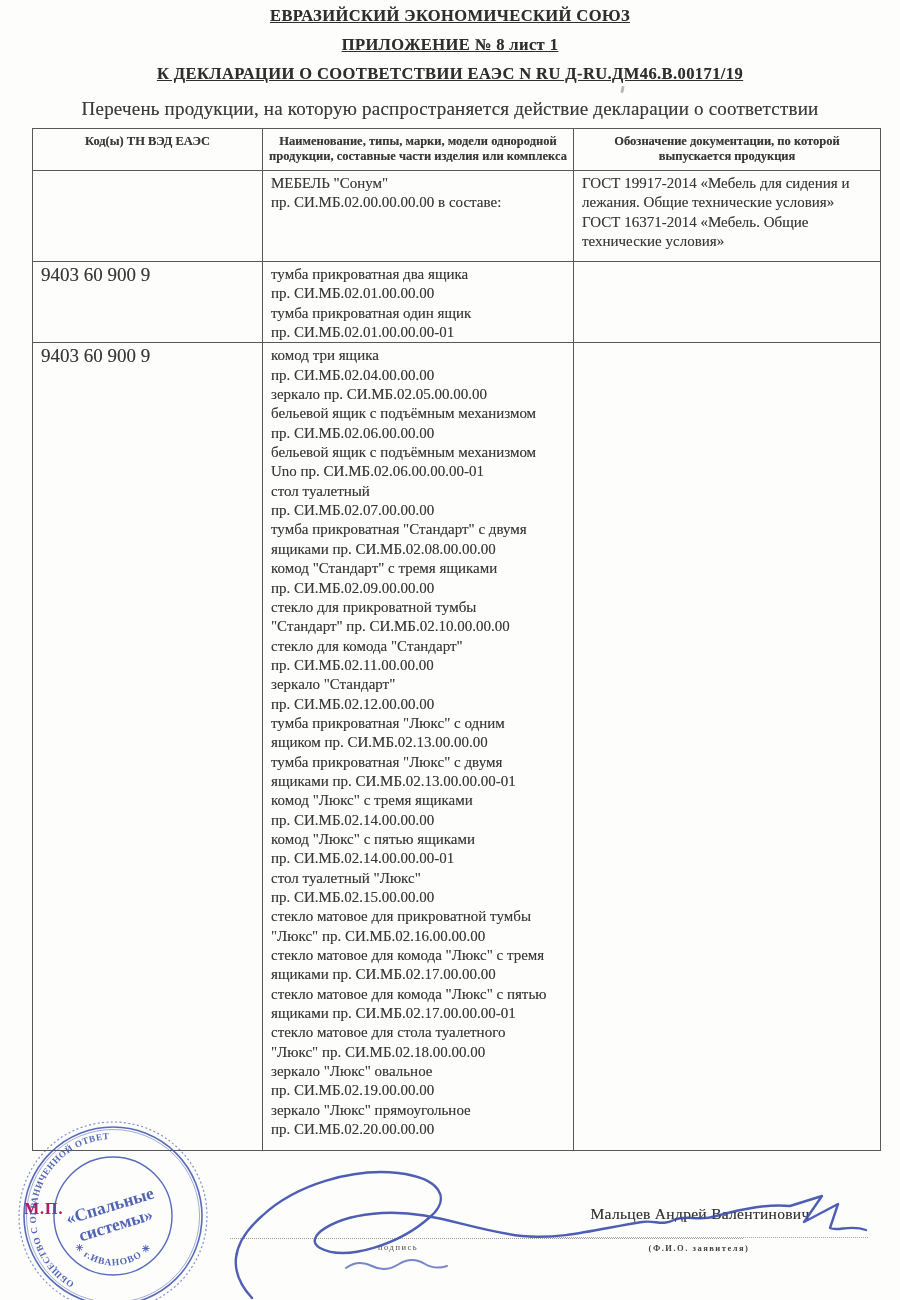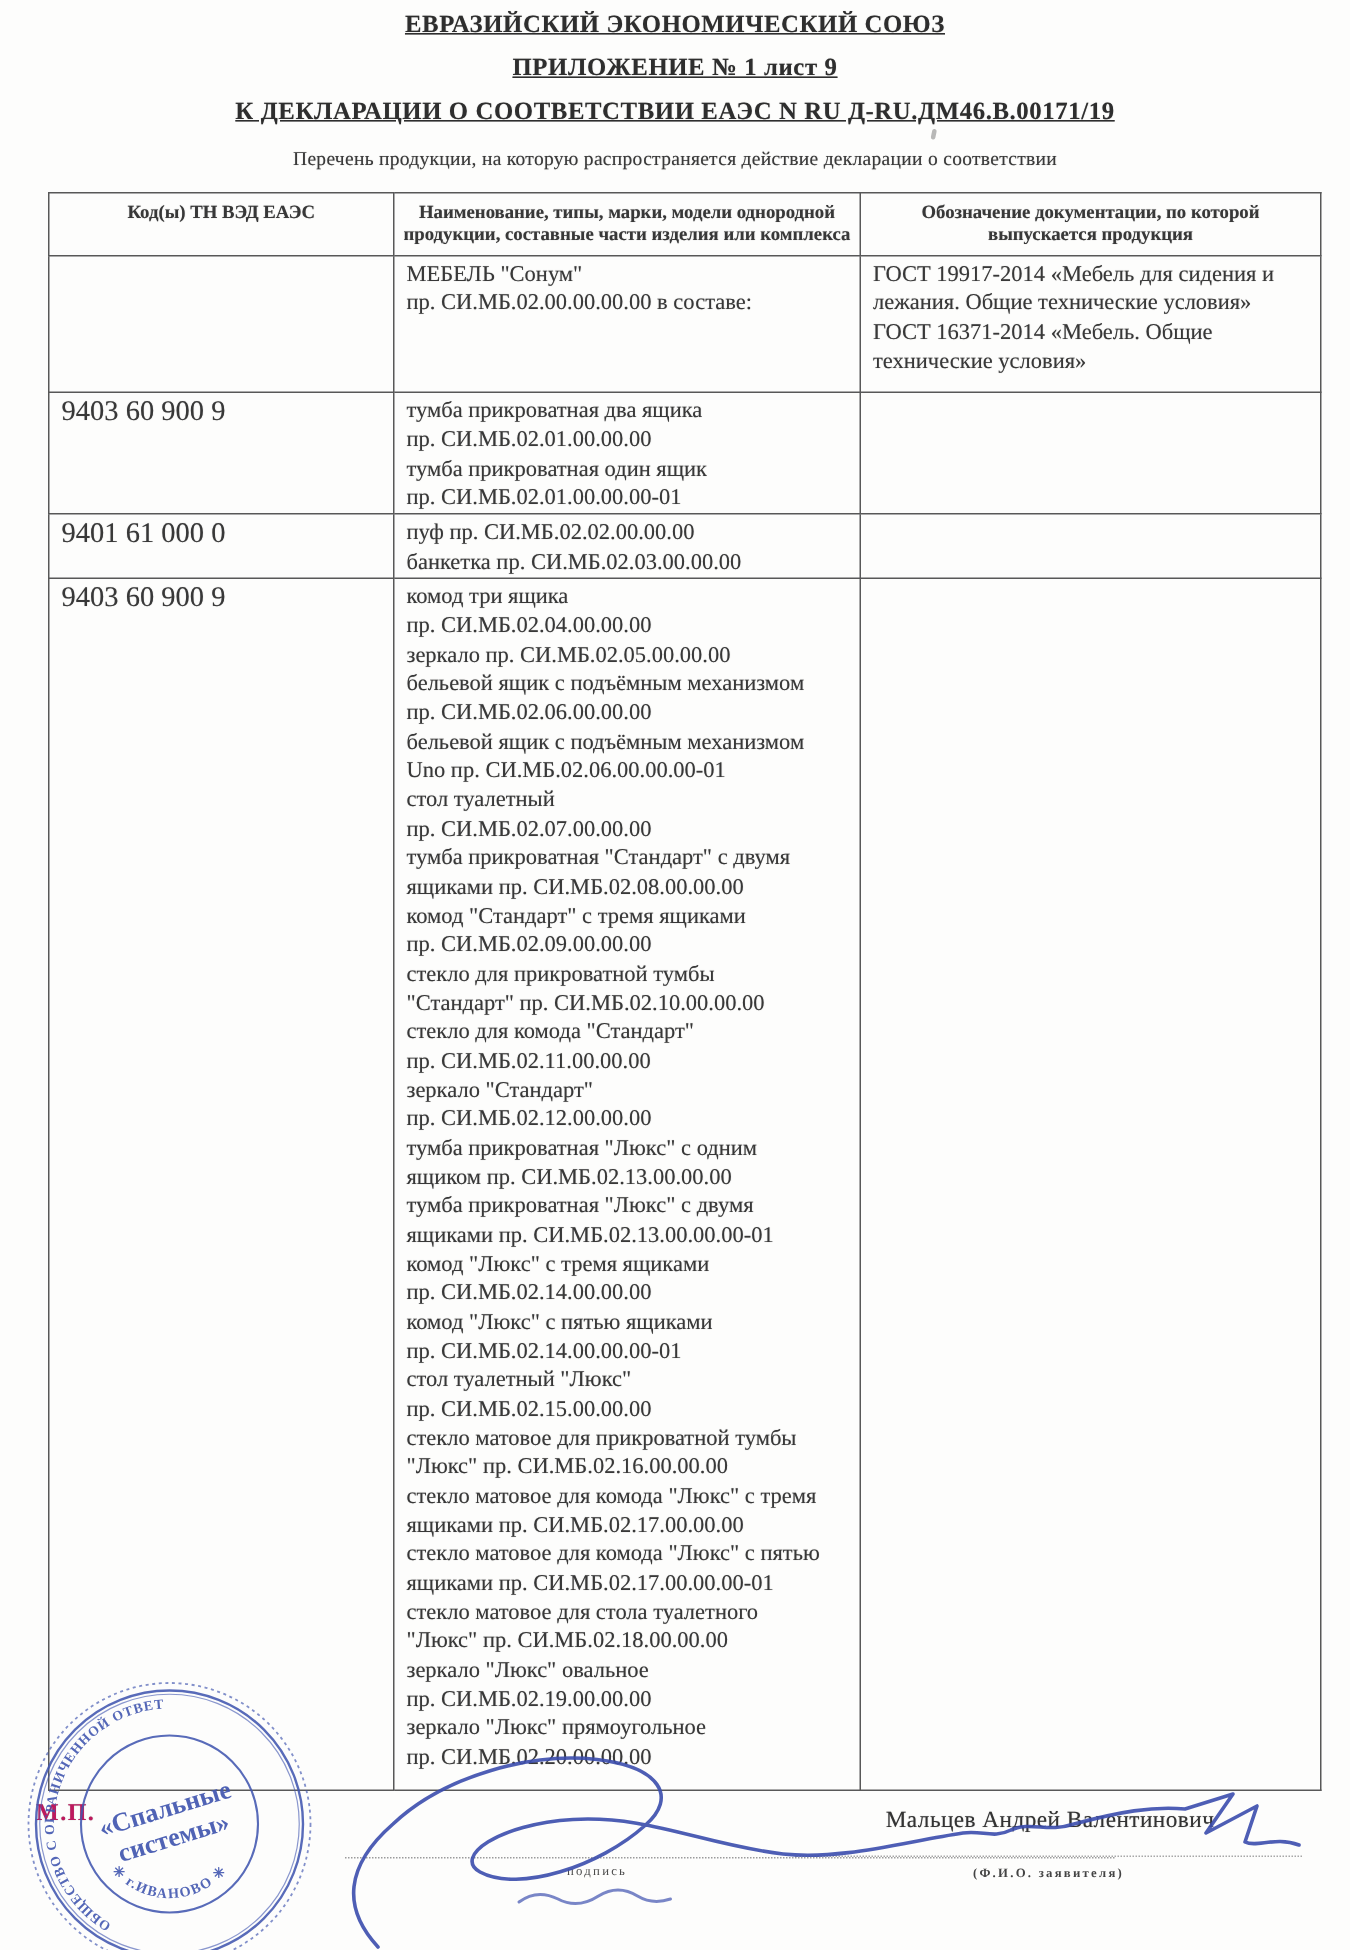--- a/index.html
+++ b/index.html
@@ -14,21 +14,21 @@
   .scan-text{ text-shadow:0 0 .6px rgba(40,40,40,.45); }
 
   
   .doc-header{ position:absolute; top:6px; left:0; width:900px; text-align:center; }
   .doc-header .h-line{
     font-weight:bold; font-size:16.5px; letter-spacing:.4px;
     color:#2e2e2e; margin:0 0 9px 0; line-height:20px;text-decoration:underline;
   }
   .subtitle{
     position:absolute; top:98px; left:0; width:900px; text-align:center;
-    font-size:13px; color:#3a3a3a; letter-spacing:.2px;
+    font-size:19px; color:#3a3a3a; letter-spacing:.2px;
   }
   .speck{ position:absolute; top:86px; left:621px; width:3px; height:7px;
     background:#9a9a9a; transform:rotate(12deg); border-radius:2px; opacity:.7;}
 
   
   table.products{
     position:absolute; top:128px; left:32px; width:848px;
     border-collapse:collapse; table-layout:fixed;
   }
   table.products td,table.products th{
@@ -75,21 +75,21 @@
   }
 
   .stamp-svg{ position:absolute; top:1104px; left:8px; }
   .signature-svg{ position:absolute; top:1140px; left:150px; }
 </style>
 </head>
 <body>
 
 <div class="doc-header scan-text">
   <div class="h-line">ЕВРАЗИЙСКИЙ ЭКОНОМИЧЕСКИЙ СОЮЗ</div>
-  <div class="h-line">ПРИЛОЖЕНИЕ № 1 лист 9</div>
+  <div class="h-line">ПРИЛОЖЕНИЕ № 8 лист 1</div>
   <div class="h-line">К ДЕКЛАРАЦИИ О СООТВЕТСТВИИ ЕАЭС N RU Д-RU.ДМ46.В.00171/19</div>
 </div>
 <div class="speck"></div>
 <div class="subtitle scan-text">Перечень продукции, на которую распространяется действие декларации о соответствии</div>
 
 <table class="products scan-text">
   <colgroup>
       <col style="width:230px">
       <col style="width:311px">
       <col style="width:307px">
@@ -108,26 +108,20 @@
 лежания. Общие технические условия»
 ГОСТ 16371-2014 «Мебель. Общие
 технические условия»</td>
   </tr>
   <tr style="height:75px">
     <td class="cell code-cell">9403 60 900 9</td>
     <td class="cell prewrap">тумба прикроватная два ящика
 пр. СИ.МБ.02.01.00.00.00
 тумба прикроватная один ящик
 пр. СИ.МБ.02.01.00.00.00-01</td>
-    <td class="cell prewrap"></td>
-  </tr>
-  <tr style="height:41px">
-    <td class="cell code-cell">9401 61 000 0</td>
-    <td class="cell prewrap">пуф пр. СИ.МБ.02.02.00.00.00
-банкетка пр. СИ.МБ.02.03.00.00.00</td>
     <td class="cell prewrap"></td>
   </tr>
   <tr style="height:808px">
     <td class="cell code-cell">9403 60 900 9</td>
     <td class="cell prewrap">комод три ящика
 пр. СИ.МБ.02.04.00.00.00
 зеркало пр. СИ.МБ.02.05.00.00.00
 бельевой ящик с подъёмным механизмом
 пр. СИ.МБ.02.06.00.00.00
 бельевой ящик с подъёмным механизмом

